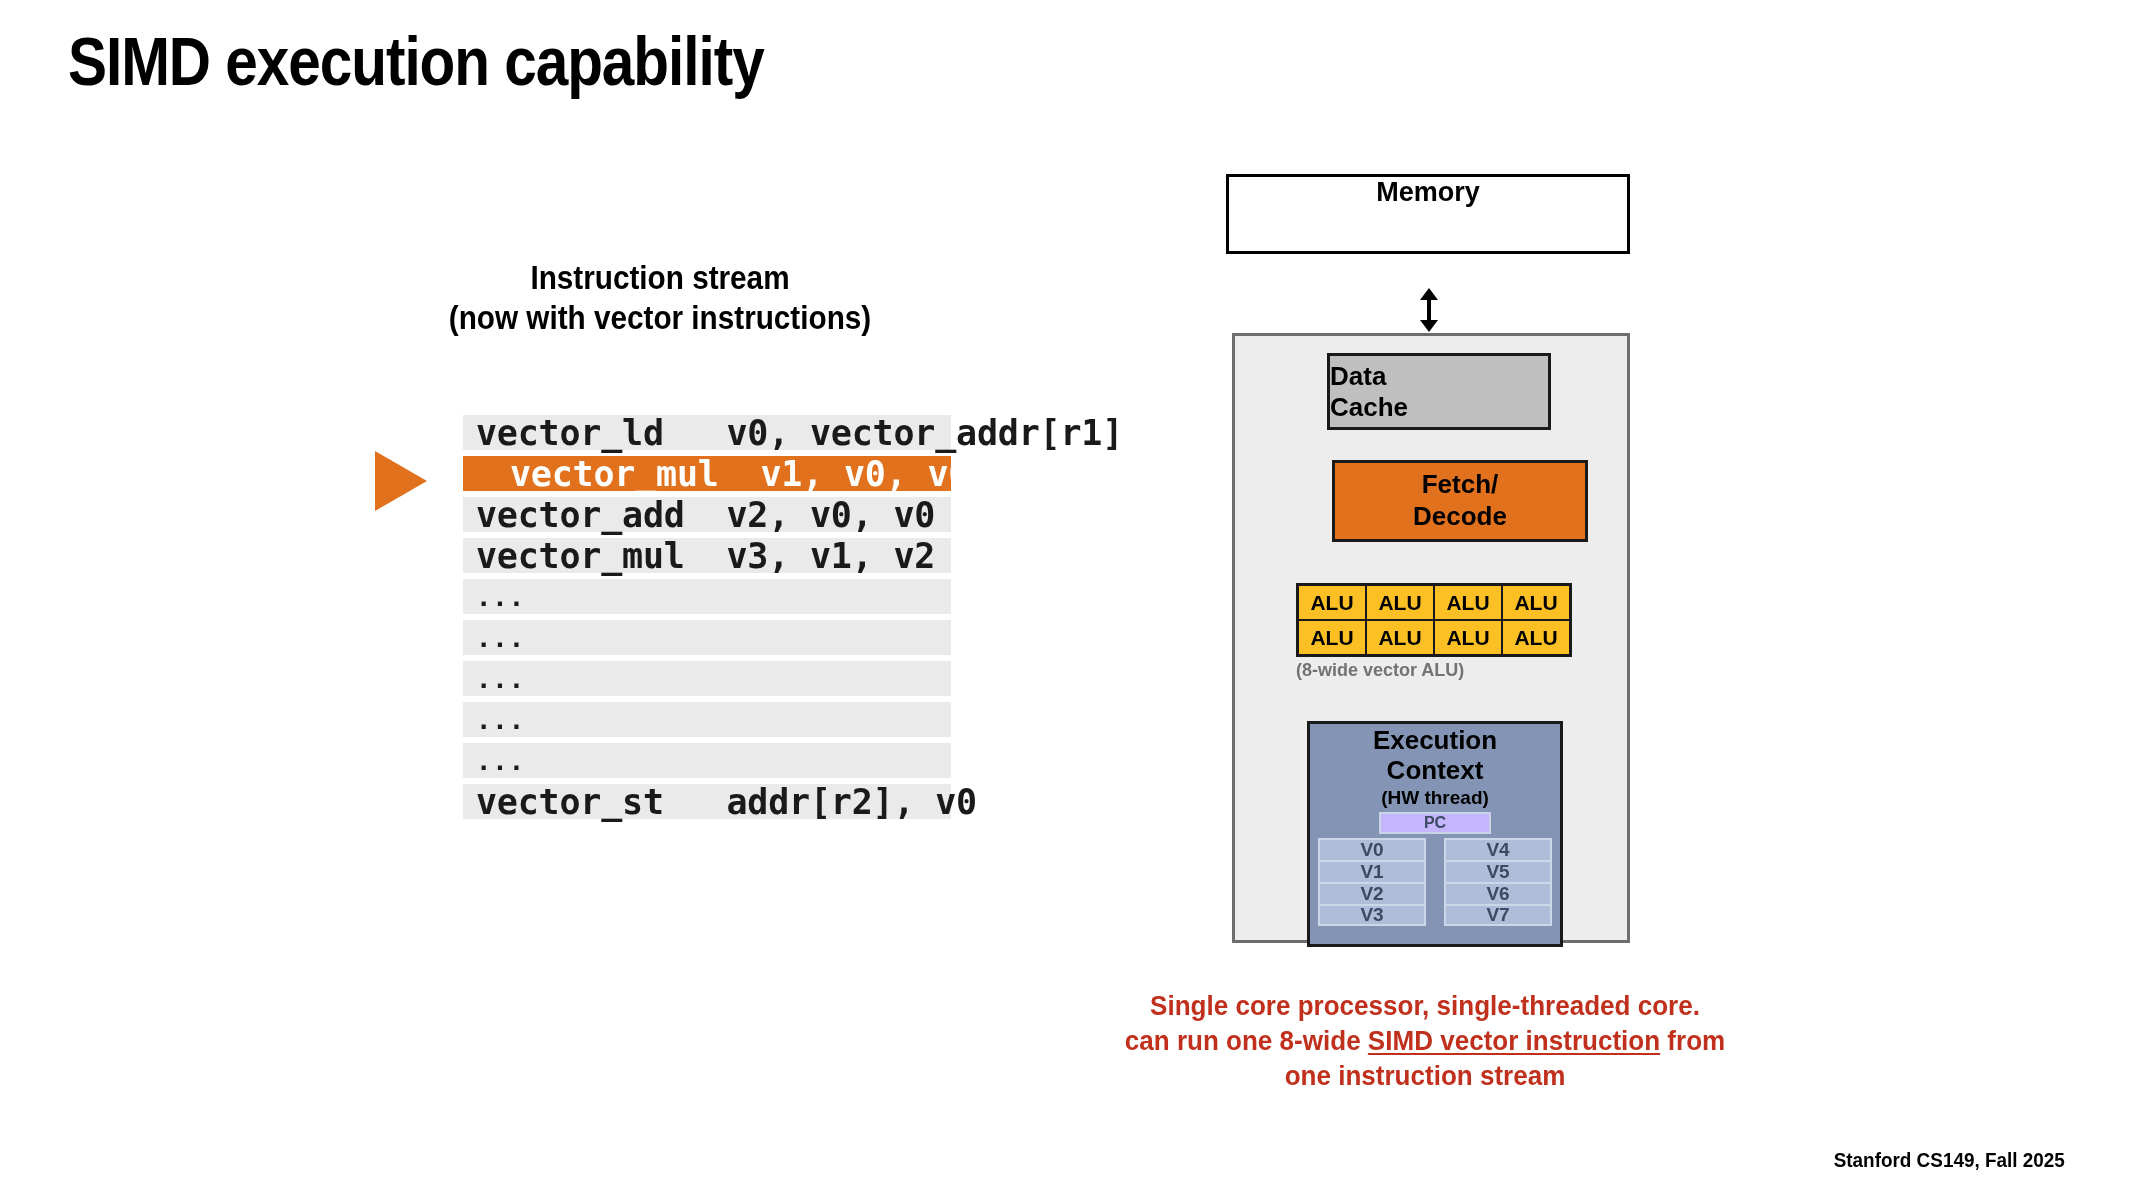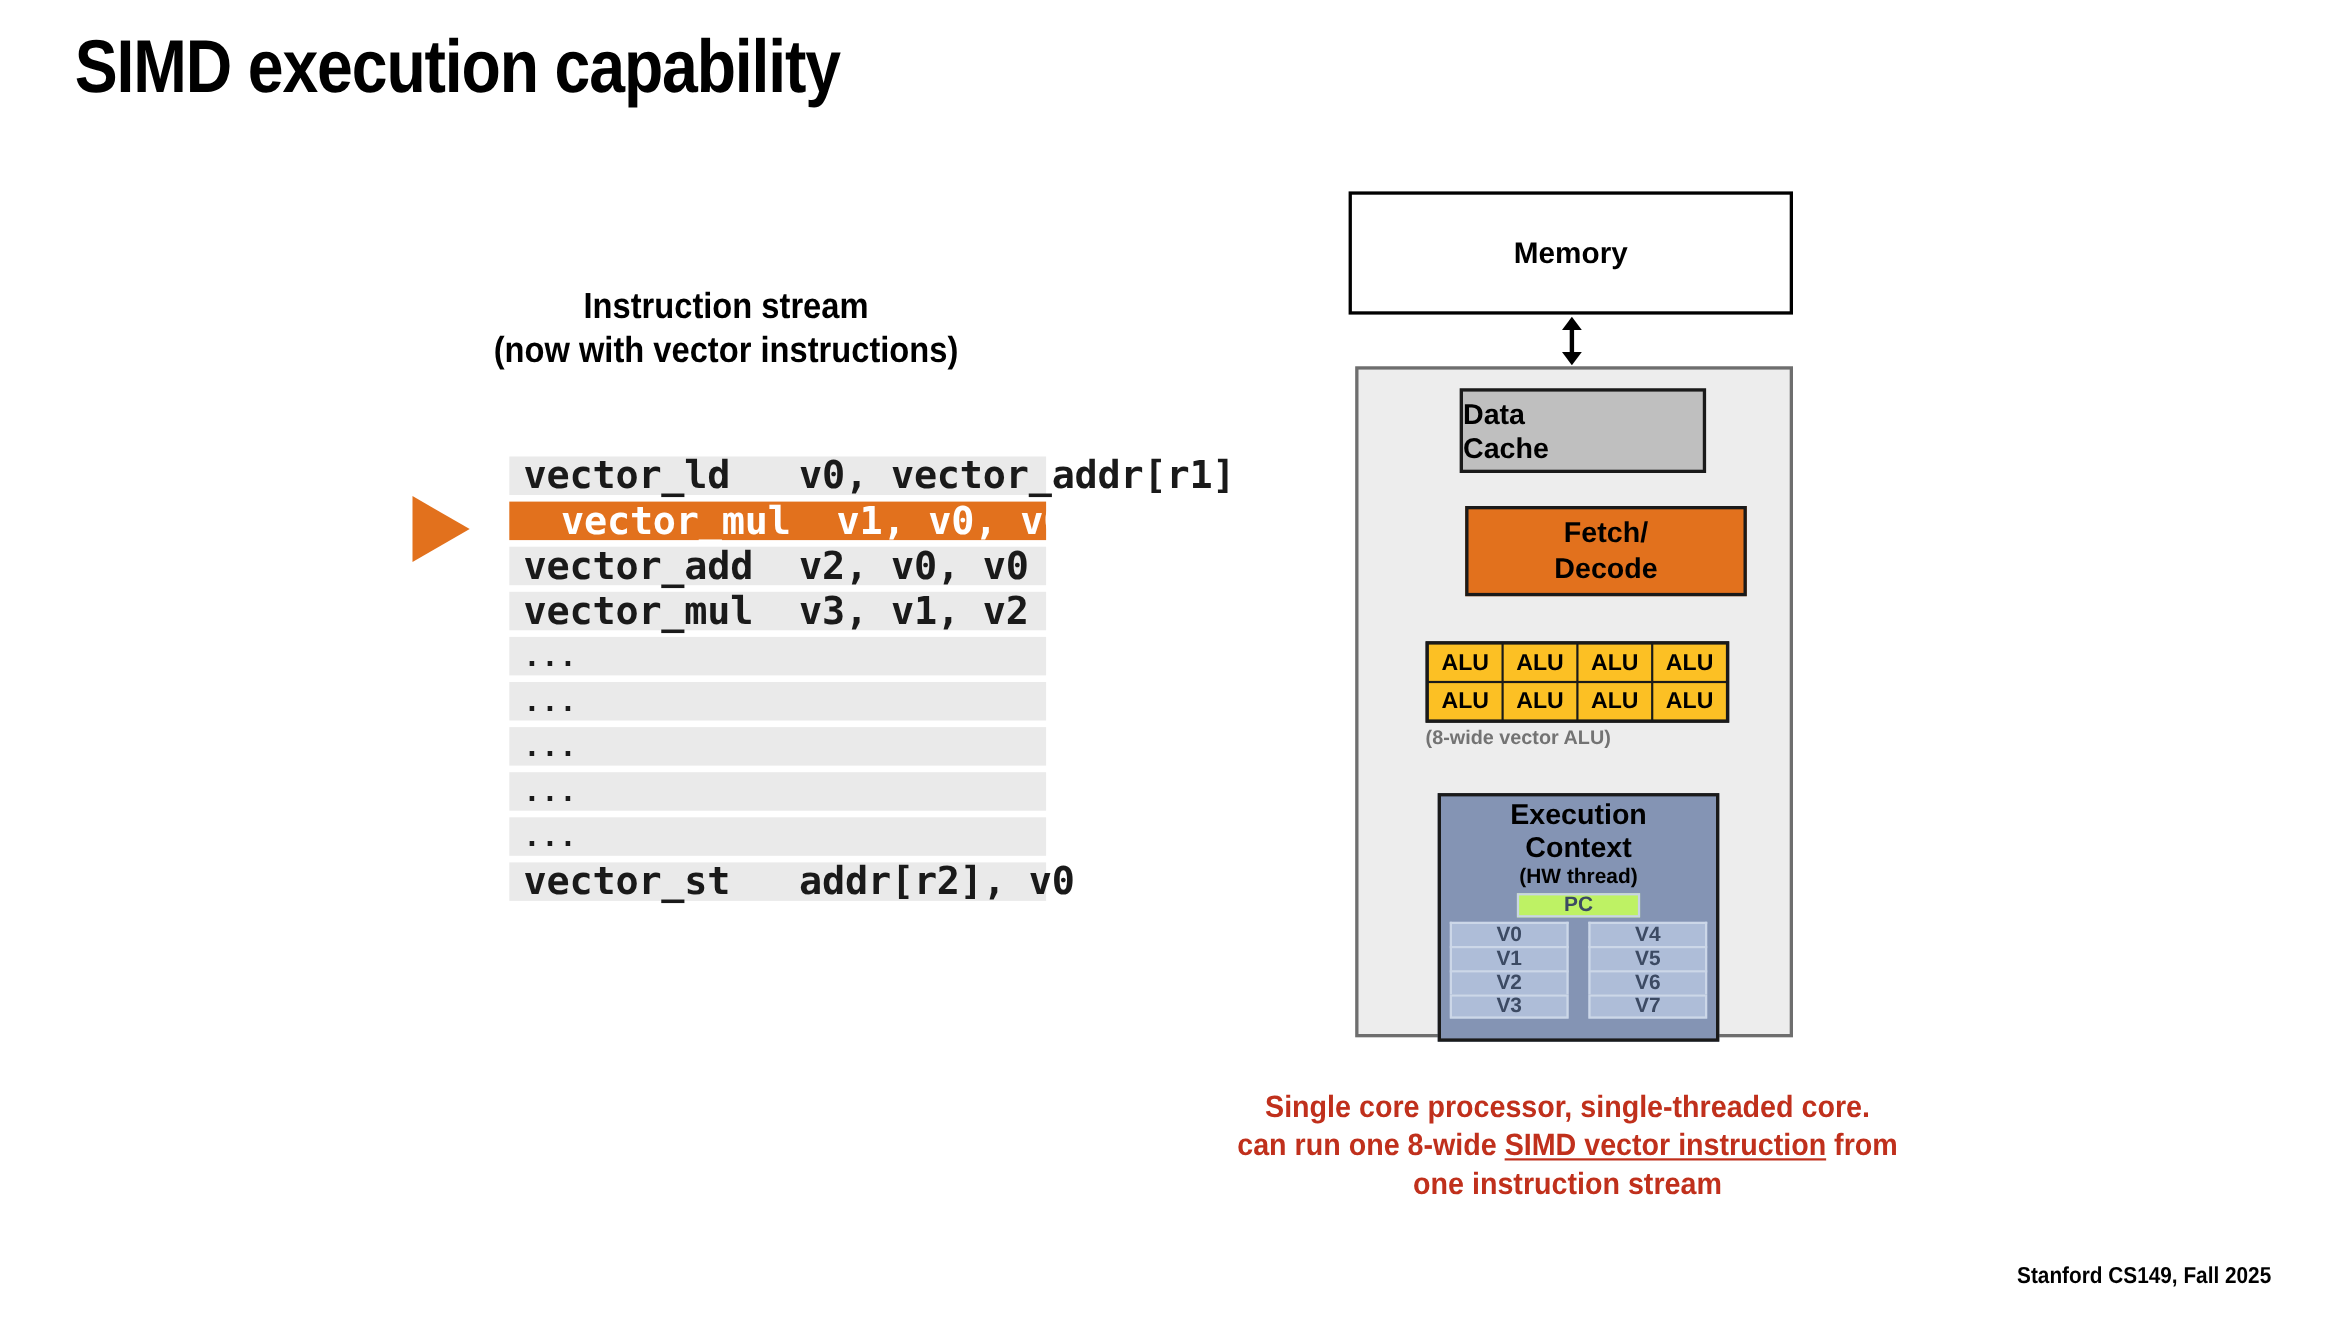--- a/index.html
+++ b/index.html
@@ -49,23 +49,23 @@
     position: absolute; left: 375px; top: 451px;
     width: 0; height: 0;
     border-top: 30px solid transparent;
     border-bottom: 30px solid transparent;
     border-left: 52px solid #E2711D;
   }
 
   
   .memory-box {
     position: absolute; left: 1226px; top: 174px;
-    width: 404px; height: 112px;
+    width: 404px; height: 80px;
     background: #ffffff; border: 3px solid #000000;
-    display: flex; align-items: center; justify-content: center;
+    display: flex; align-items: flex-start; justify-content: center;
     font-size: 27px; font-weight: bold; color: #000;
   }
   .mem-arrow {
     position: absolute; left: 1416px; top: 288px;
     width: 26px; height: 44px;
   }
   .chip {
     position: absolute; left: 1232px; top: 333px;
     width: 398px; height: 610px;
     background: #ededed; border: 3px solid #6e6e6e;
@@ -108,23 +108,23 @@
     margin-top: 19px;
   }
   .exec-title {
     text-align: center; font-size: 26px; font-weight: bold; color: #000; line-height: 1.15;
   }
   .exec-sub {
     text-align: center; font-size: 19px; font-weight: bold; color: #000; margin-top: 1px;
   }
   .pc-bar {
     margin: 3px auto 0; width: 112px; height: 22px;
-    background: #bef264; border: 2px solid #c9d4e6;
+    background: #c4b5fd; border: 2px solid #c9d4e6;
     display: flex; align-items: center; justify-content: center;
-    font-size: 19px; font-weight: bold; color: #3c4a63;
+    font-size: 16px; font-weight: bold; color: #3c4a63;
   }
   .reg-cols { display: flex; gap: 18px; margin: 4px 8px 0; }
   .reg-col { flex: 1; }
   .reg-cell {
     height: 22px; background: #AEBDD8; border: 2px solid #ccd7e8; border-bottom: none;
     display: flex; align-items: center; justify-content: center;
     font-size: 19px; font-weight: bold; color: #3c4a63;
   }
   .reg-cell:last-child { border-bottom: 2px solid #ccd7e8; }
 

